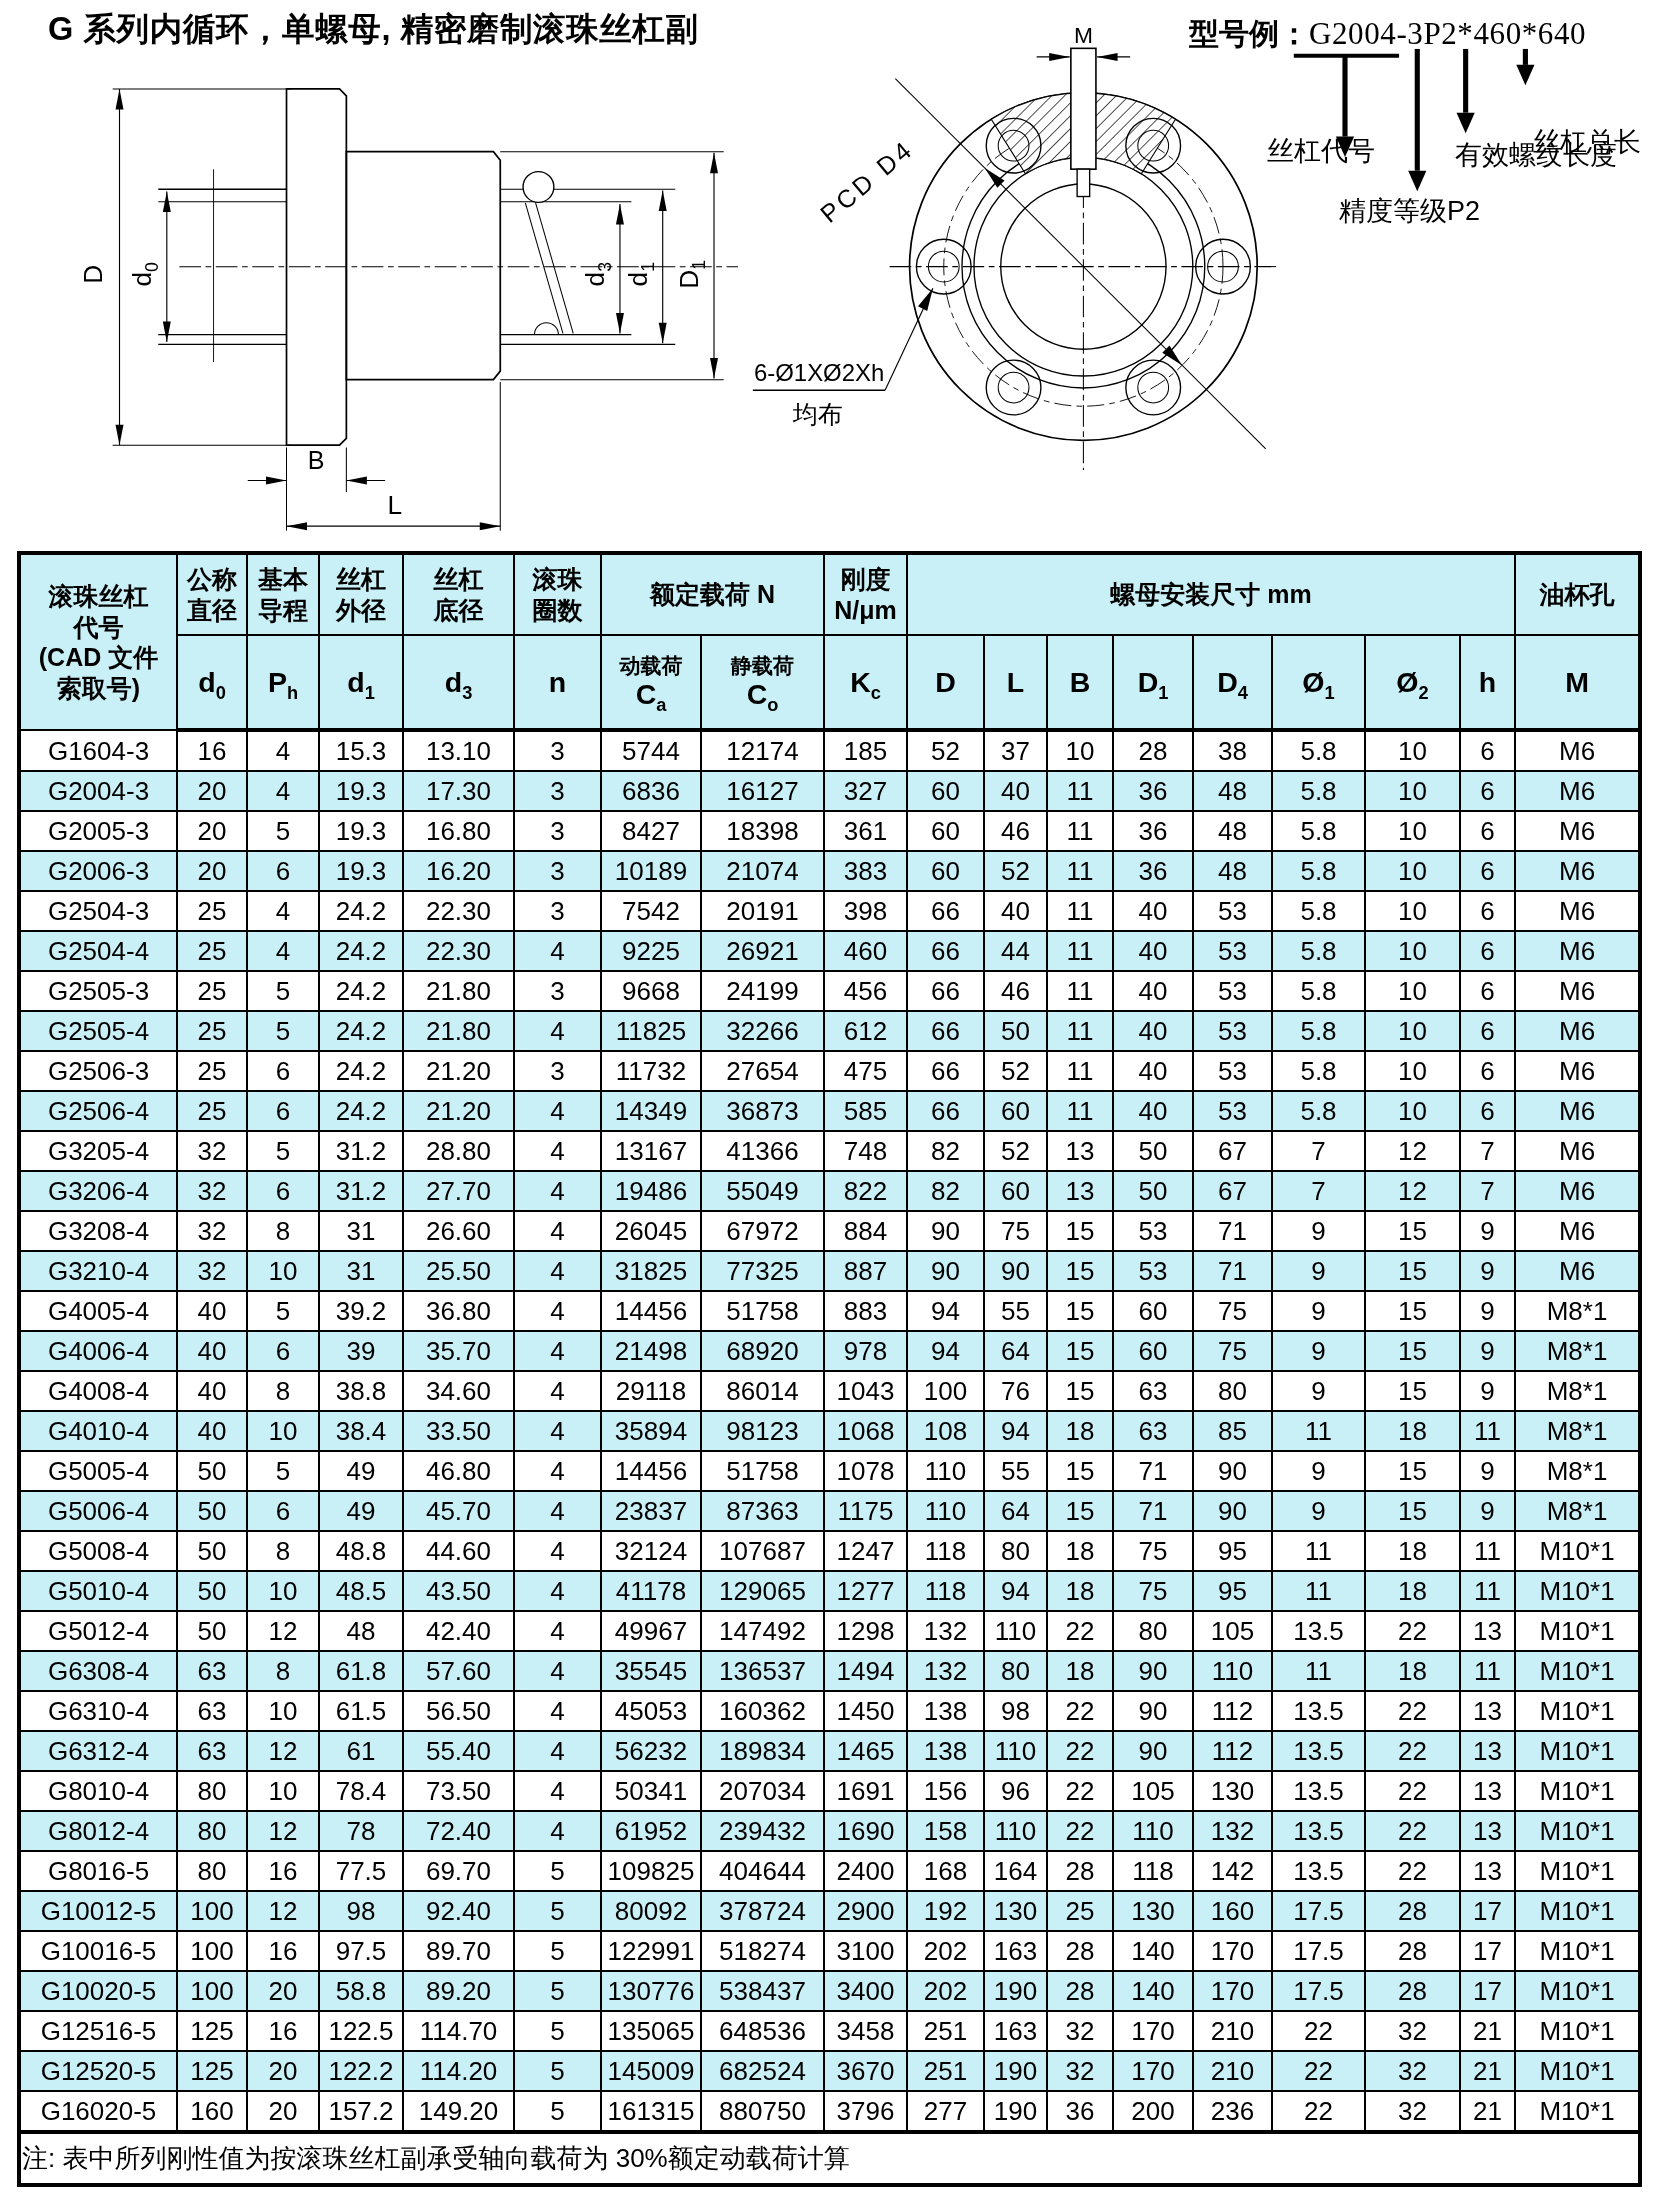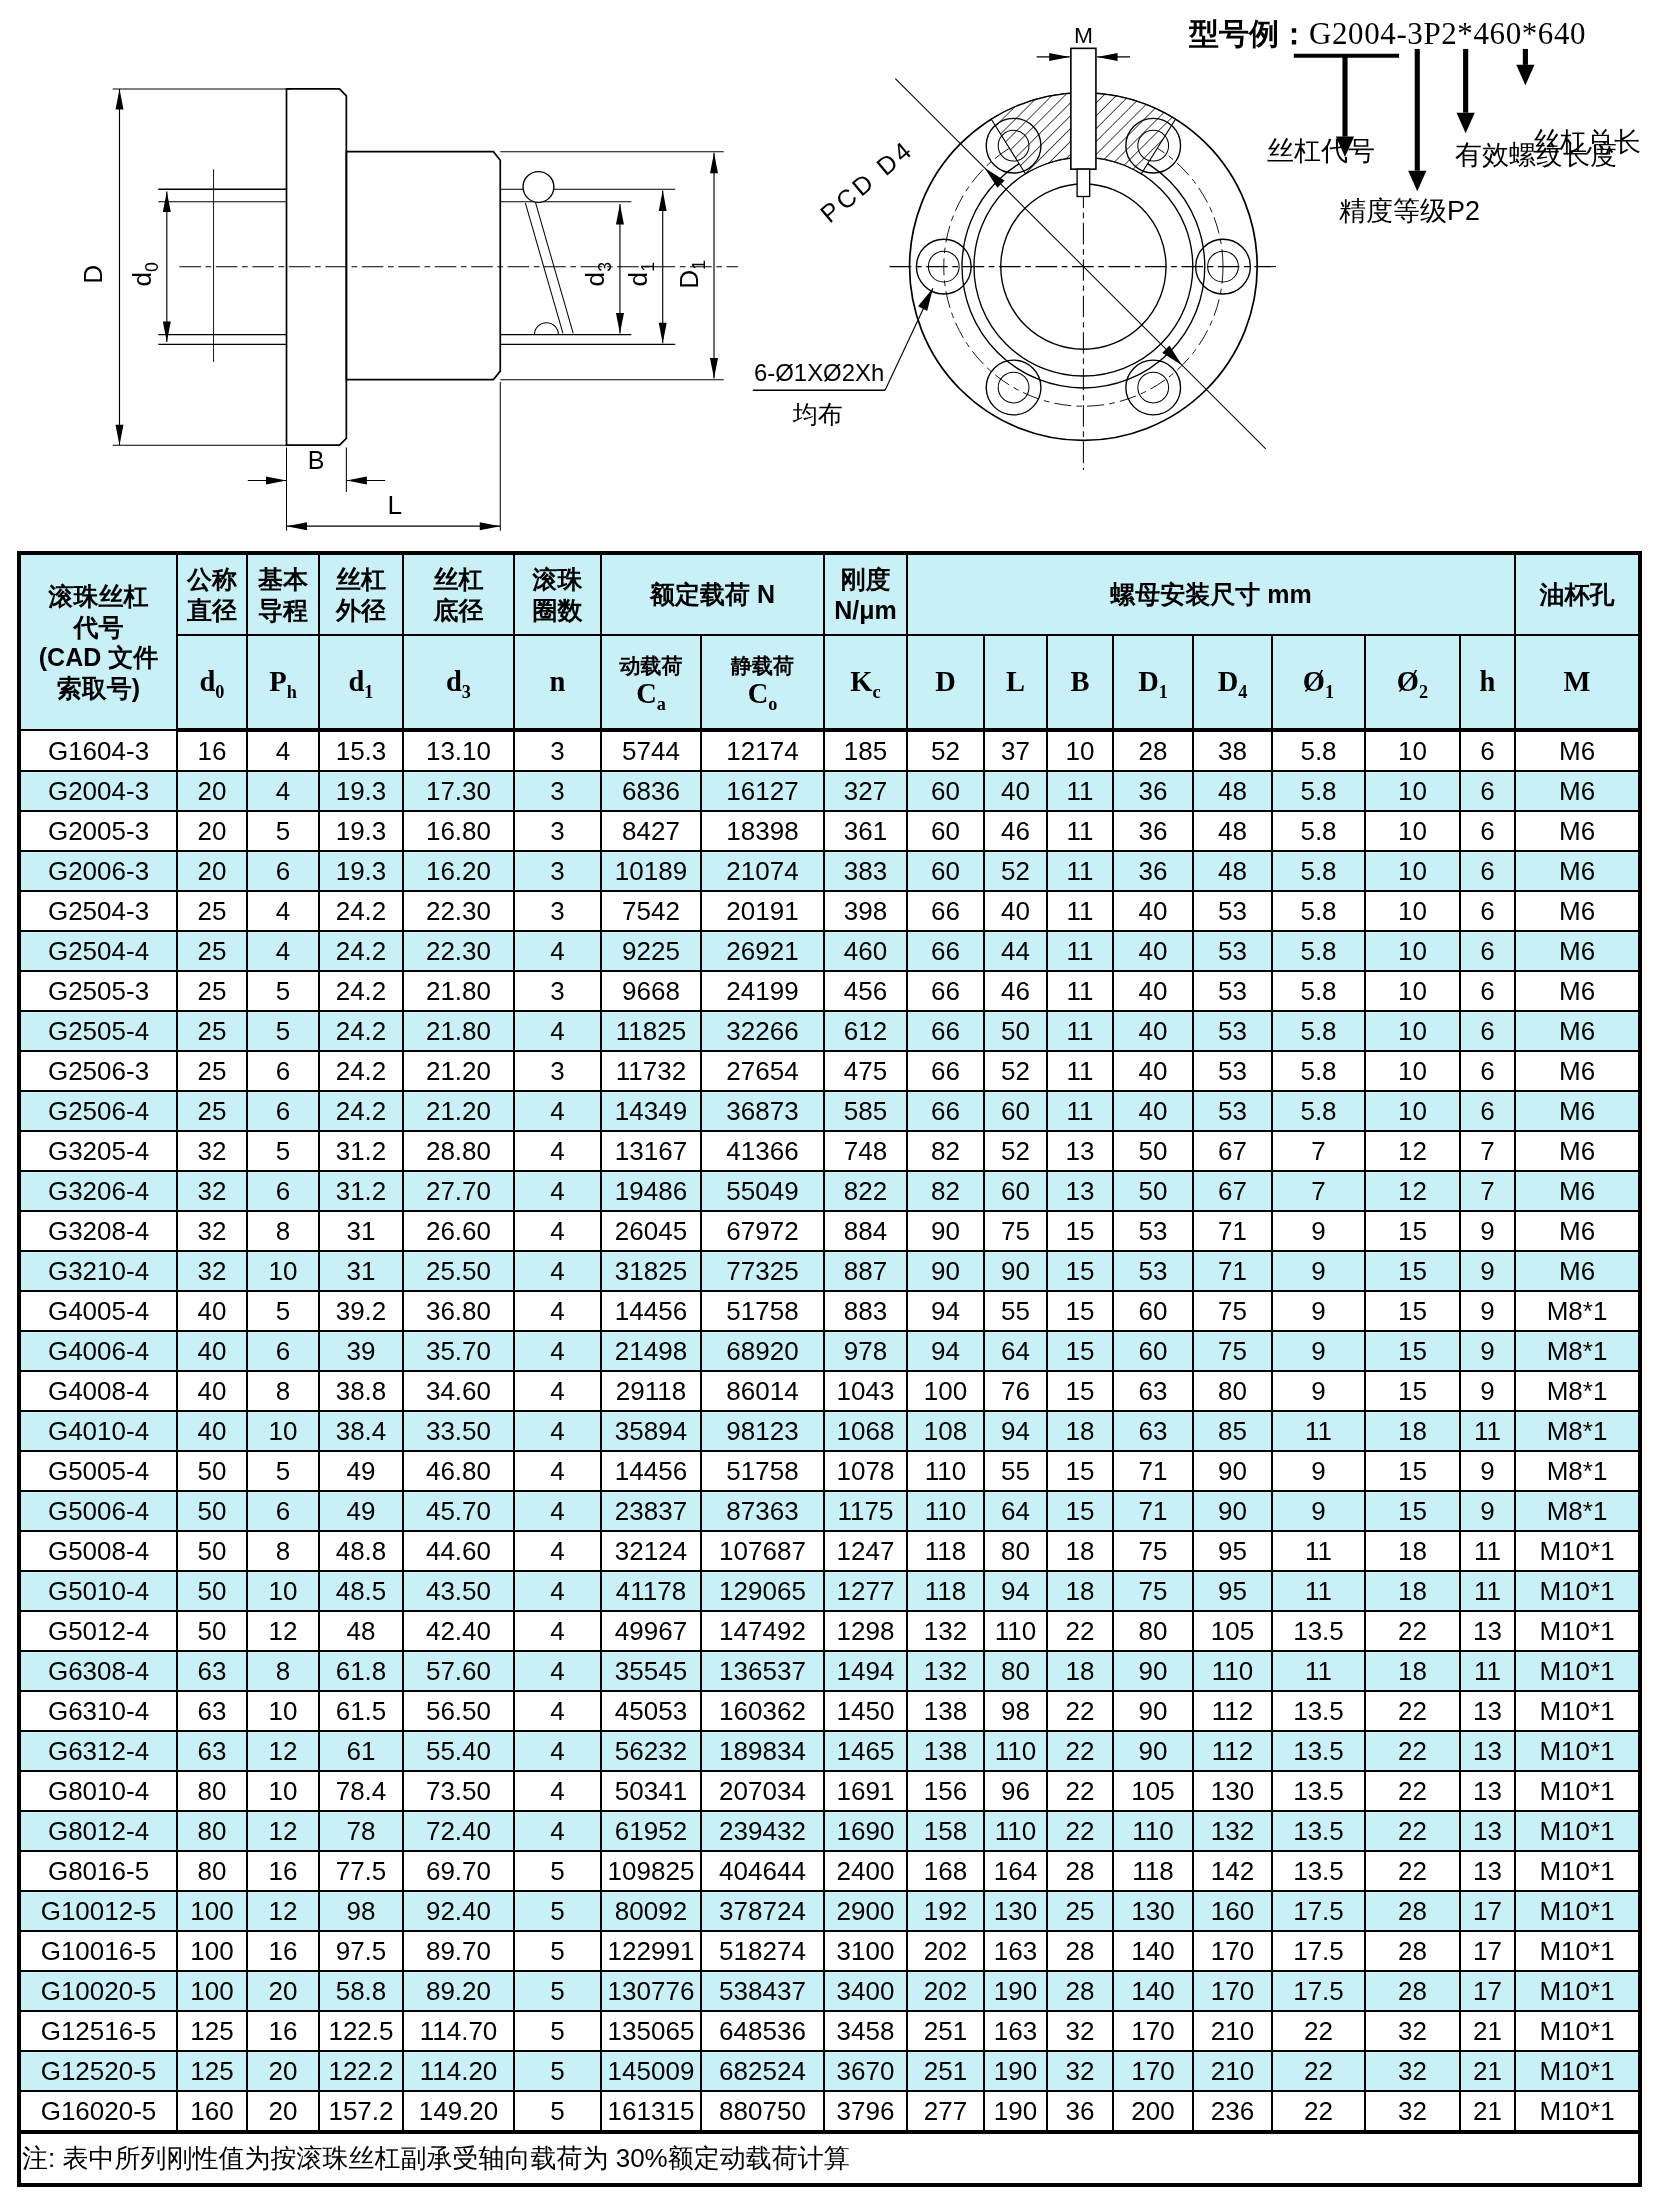--- a/index.html
+++ b/index.html
@@ -22,36 +22,37 @@
   .sv{left:34px;top:46px;}
   .fv{left:730px;top:17px;}
   svg text{fill:#000;font-family:"Liberation Sans","DejaVu Sans",sans-serif;}
 
   
   table.spec{position:absolute;left:17px;top:551px;width:1623px;border-collapse:collapse;table-layout:fixed;background:#fff;}
   table.spec,.spec th,.spec td{border:2.3px solid #000;}
   table.spec{border:4px solid #000;}
   .spec thead th{background:#c9f0f6;font-weight:bold;text-align:center;vertical-align:middle;padding:0;}
   .spec tr.h1{height:82px;}
-  .spec tr.h2{height:95px;font-family:Liberation Serif, serif;}
+  .spec tr.h2{height:95px;}
   .gh{font-size:25px;line-height:1.22;white-space:pre-line;}
   .sym{font-size:28.5px;font-weight:bold;}
   .twoline div{line-height:1.15;}
   .twoline .cn{font-size:21px;font-weight:bold;}
   sub{font-size:64%;line-height:0;}
   .spec thead tr.h2 th{border-bottom:4.6px solid #000;}
   .spec tbody td{height:38px;font-size:26px;text-align:center;vertical-align:middle;padding:0;line-height:1;}
   .spec tbody tr.alt td{background:#c9f0f6;}
   .spec tfoot td{height:47px;font-size:26px;text-align:left;vertical-align:middle;border-top:4px solid #000000;}
 </style>
 </head>
 <body>
 
 <div class="page">
 
+  <div class="title">G 系列内循环，单螺母, 精密磨制滚珠丝杠副</div>
 
   <svg class="drw sv" width="855" height="502" viewBox="0 0 1500 880">
     <defs>
       <marker id="ar" markerUnits="userSpaceOnUse" markerWidth="40" markerHeight="18" viewBox="0 0 40 18" refX="38" refY="9" orient="auto-start-reverse">
         <path d="M38,9 L2,2 L2,16 Z" fill="#000"></path>
       </marker>
     </defs>
     <g stroke="#000" fill="none">
 
       <line x1="255" y1="387" x2="1235" y2="387" stroke-width="1.8" stroke-dasharray="38 8 10 8"></line>

